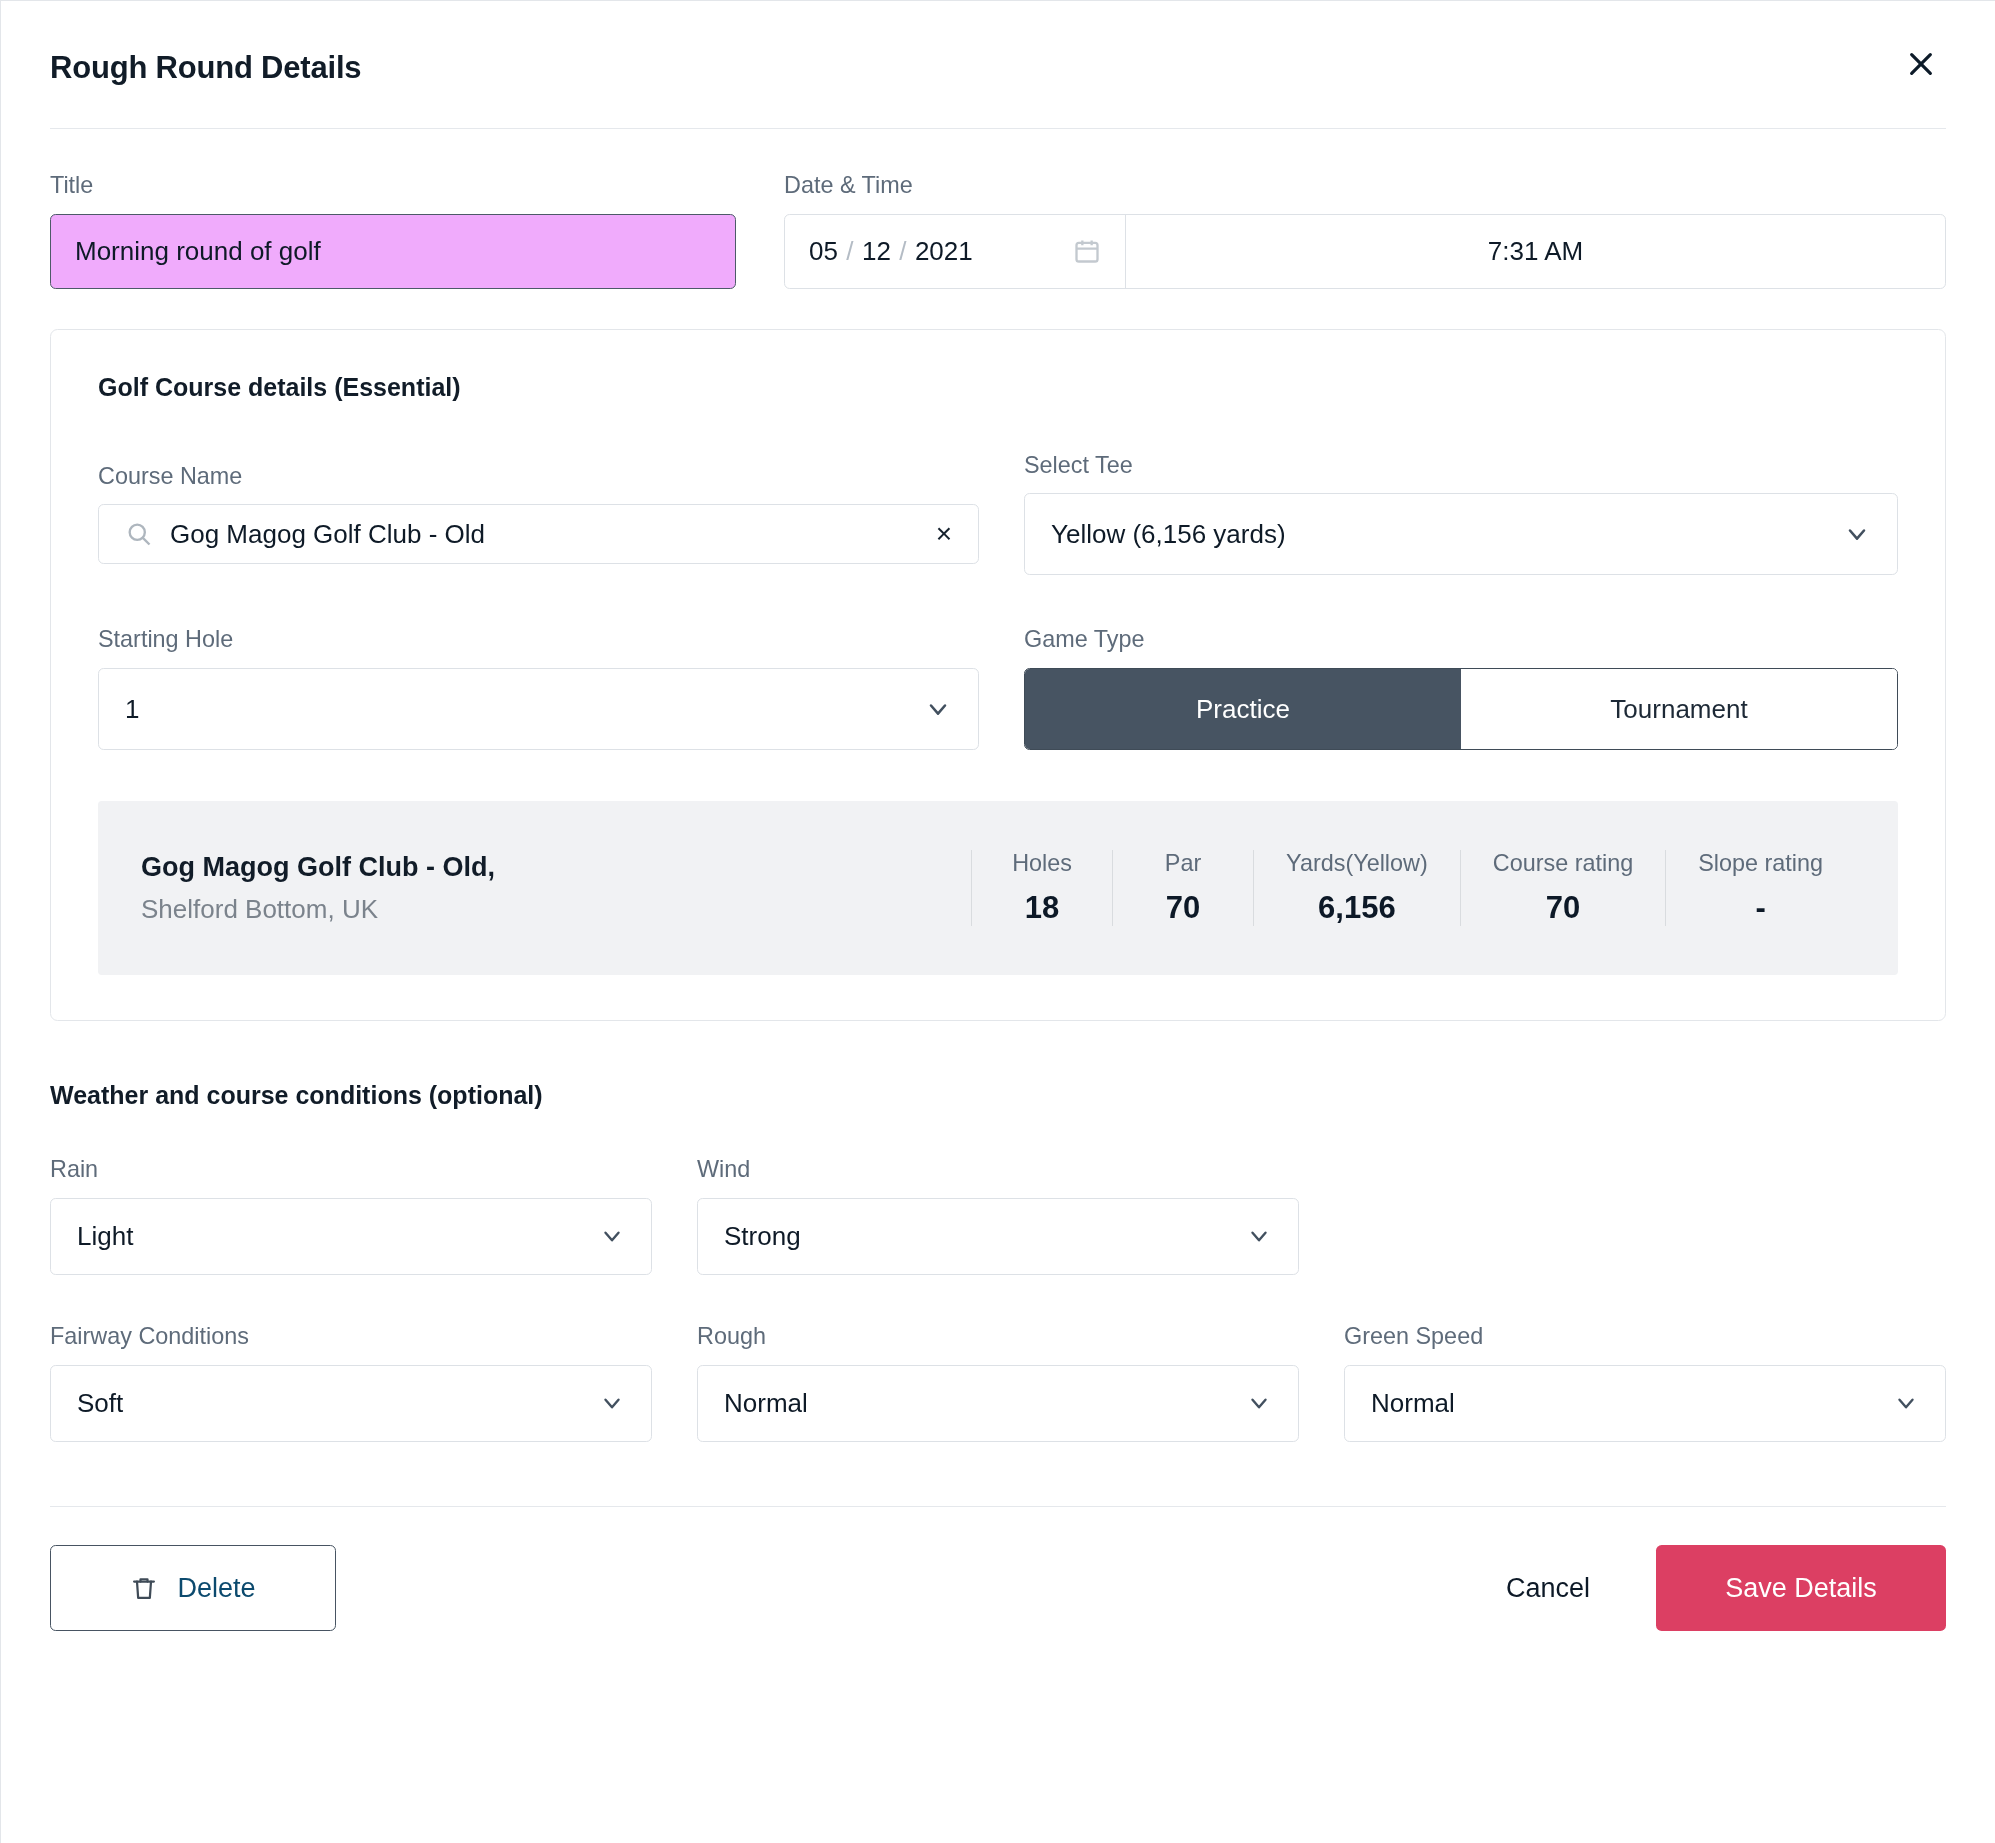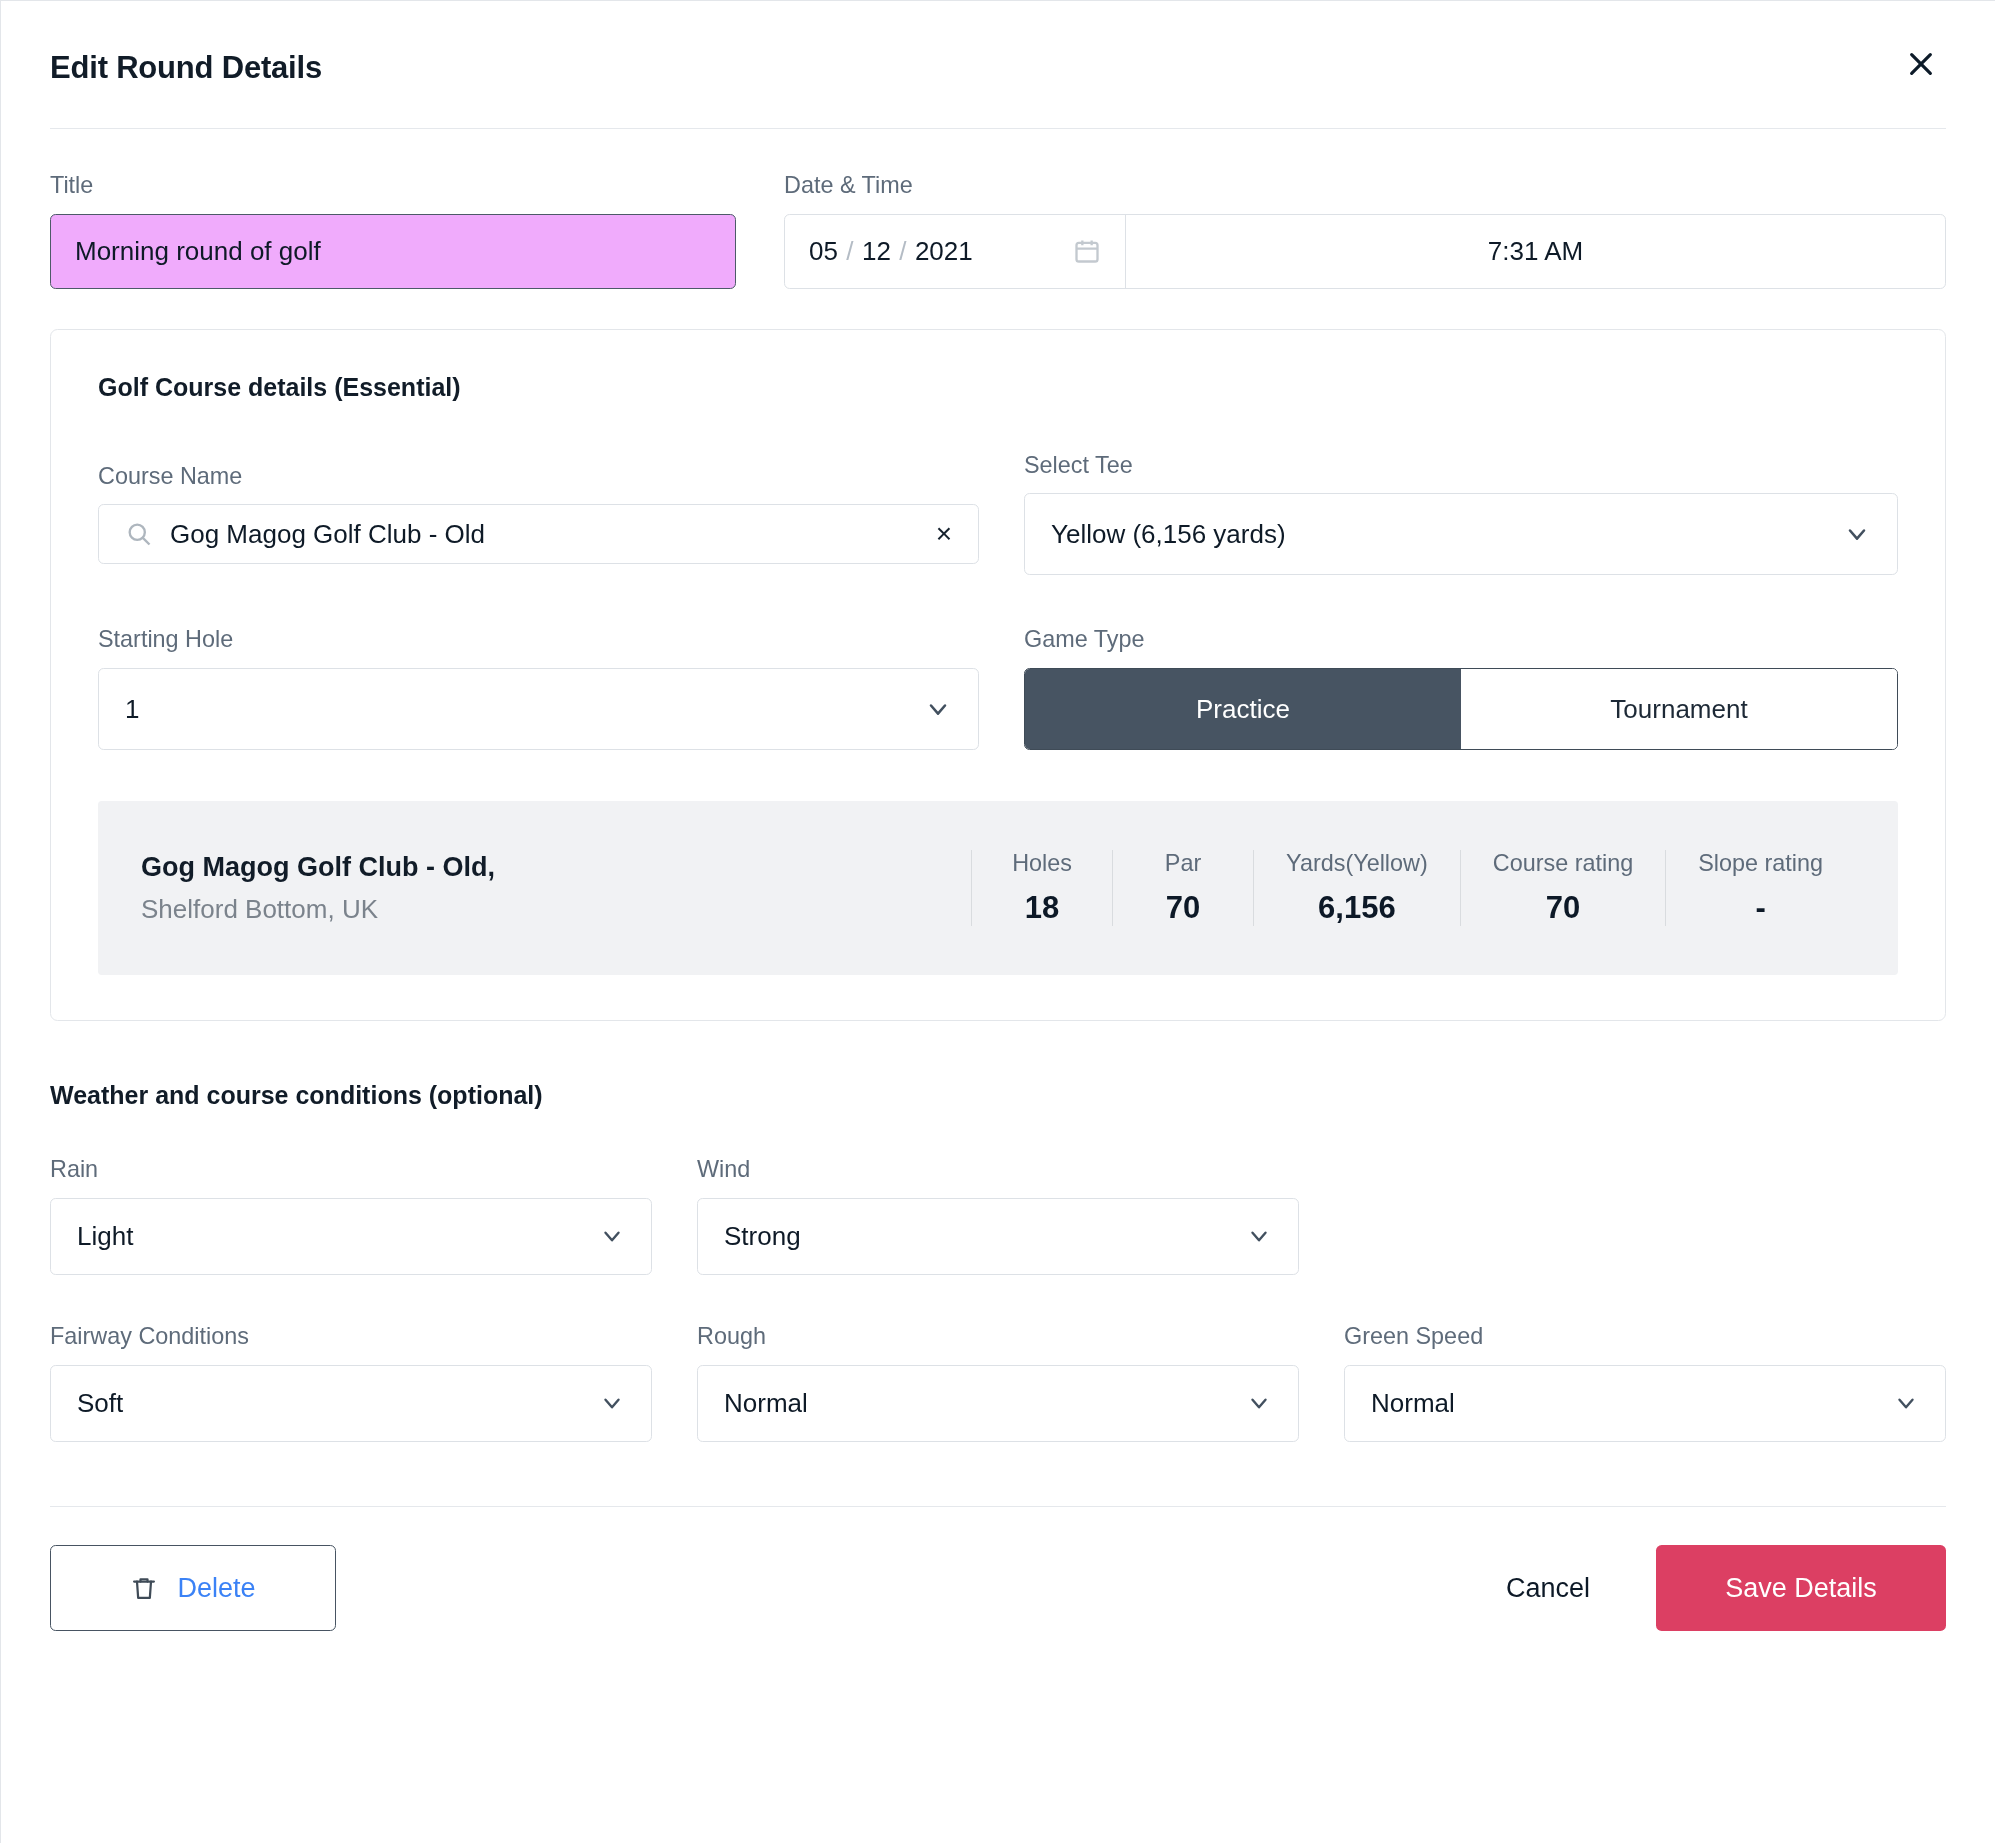--- a/index.html
+++ b/index.html
@@ -291,21 +291,21 @@
     display: flex;
     align-items: center;
     justify-content: center;
     gap: 19px;
     width: 286px;
     height: 86px;
     border: 0.9px solid #475462;
     border-radius: 5.6px;
     background: #fff;
     font-size: 27px;
-    color: #3b82f6;
+    color: #0c4a6e;
     cursor: pointer;
     font-family: "Liberation Sans", sans-serif;
   }
   .trash-icon { display: flex; color: #3f4b57; }
   .footer-right {
     margin-left: auto;
     display: flex;
     align-items: center;
     gap: 66px;
   }
@@ -328,21 +328,21 @@
     cursor: pointer;
     font-family: "Liberation Sans", sans-serif;
   }
 </style>
 </head>
 <body>
 
 <div class="modal">
 
   <div class="modal-header">
-    <div class="modal-title">Edit Round Details</div>
+    <div class="modal-title">Rough Round Details</div>
     <button class="close-btn" aria-label="Close">
       <svg width="32" height="32" viewBox="0 0 24 24" fill="none" stroke="currentColor" stroke-width="2.4" stroke-linecap="round">
         <line x1="5" y1="5" x2="19" y2="19"></line>
           <line x1="19" y1="5" x2="5" y2="19"></line>
       </svg>
     </button>
   </div>
   <div class="header-rule"></div>
 
   <div class="top-row">

